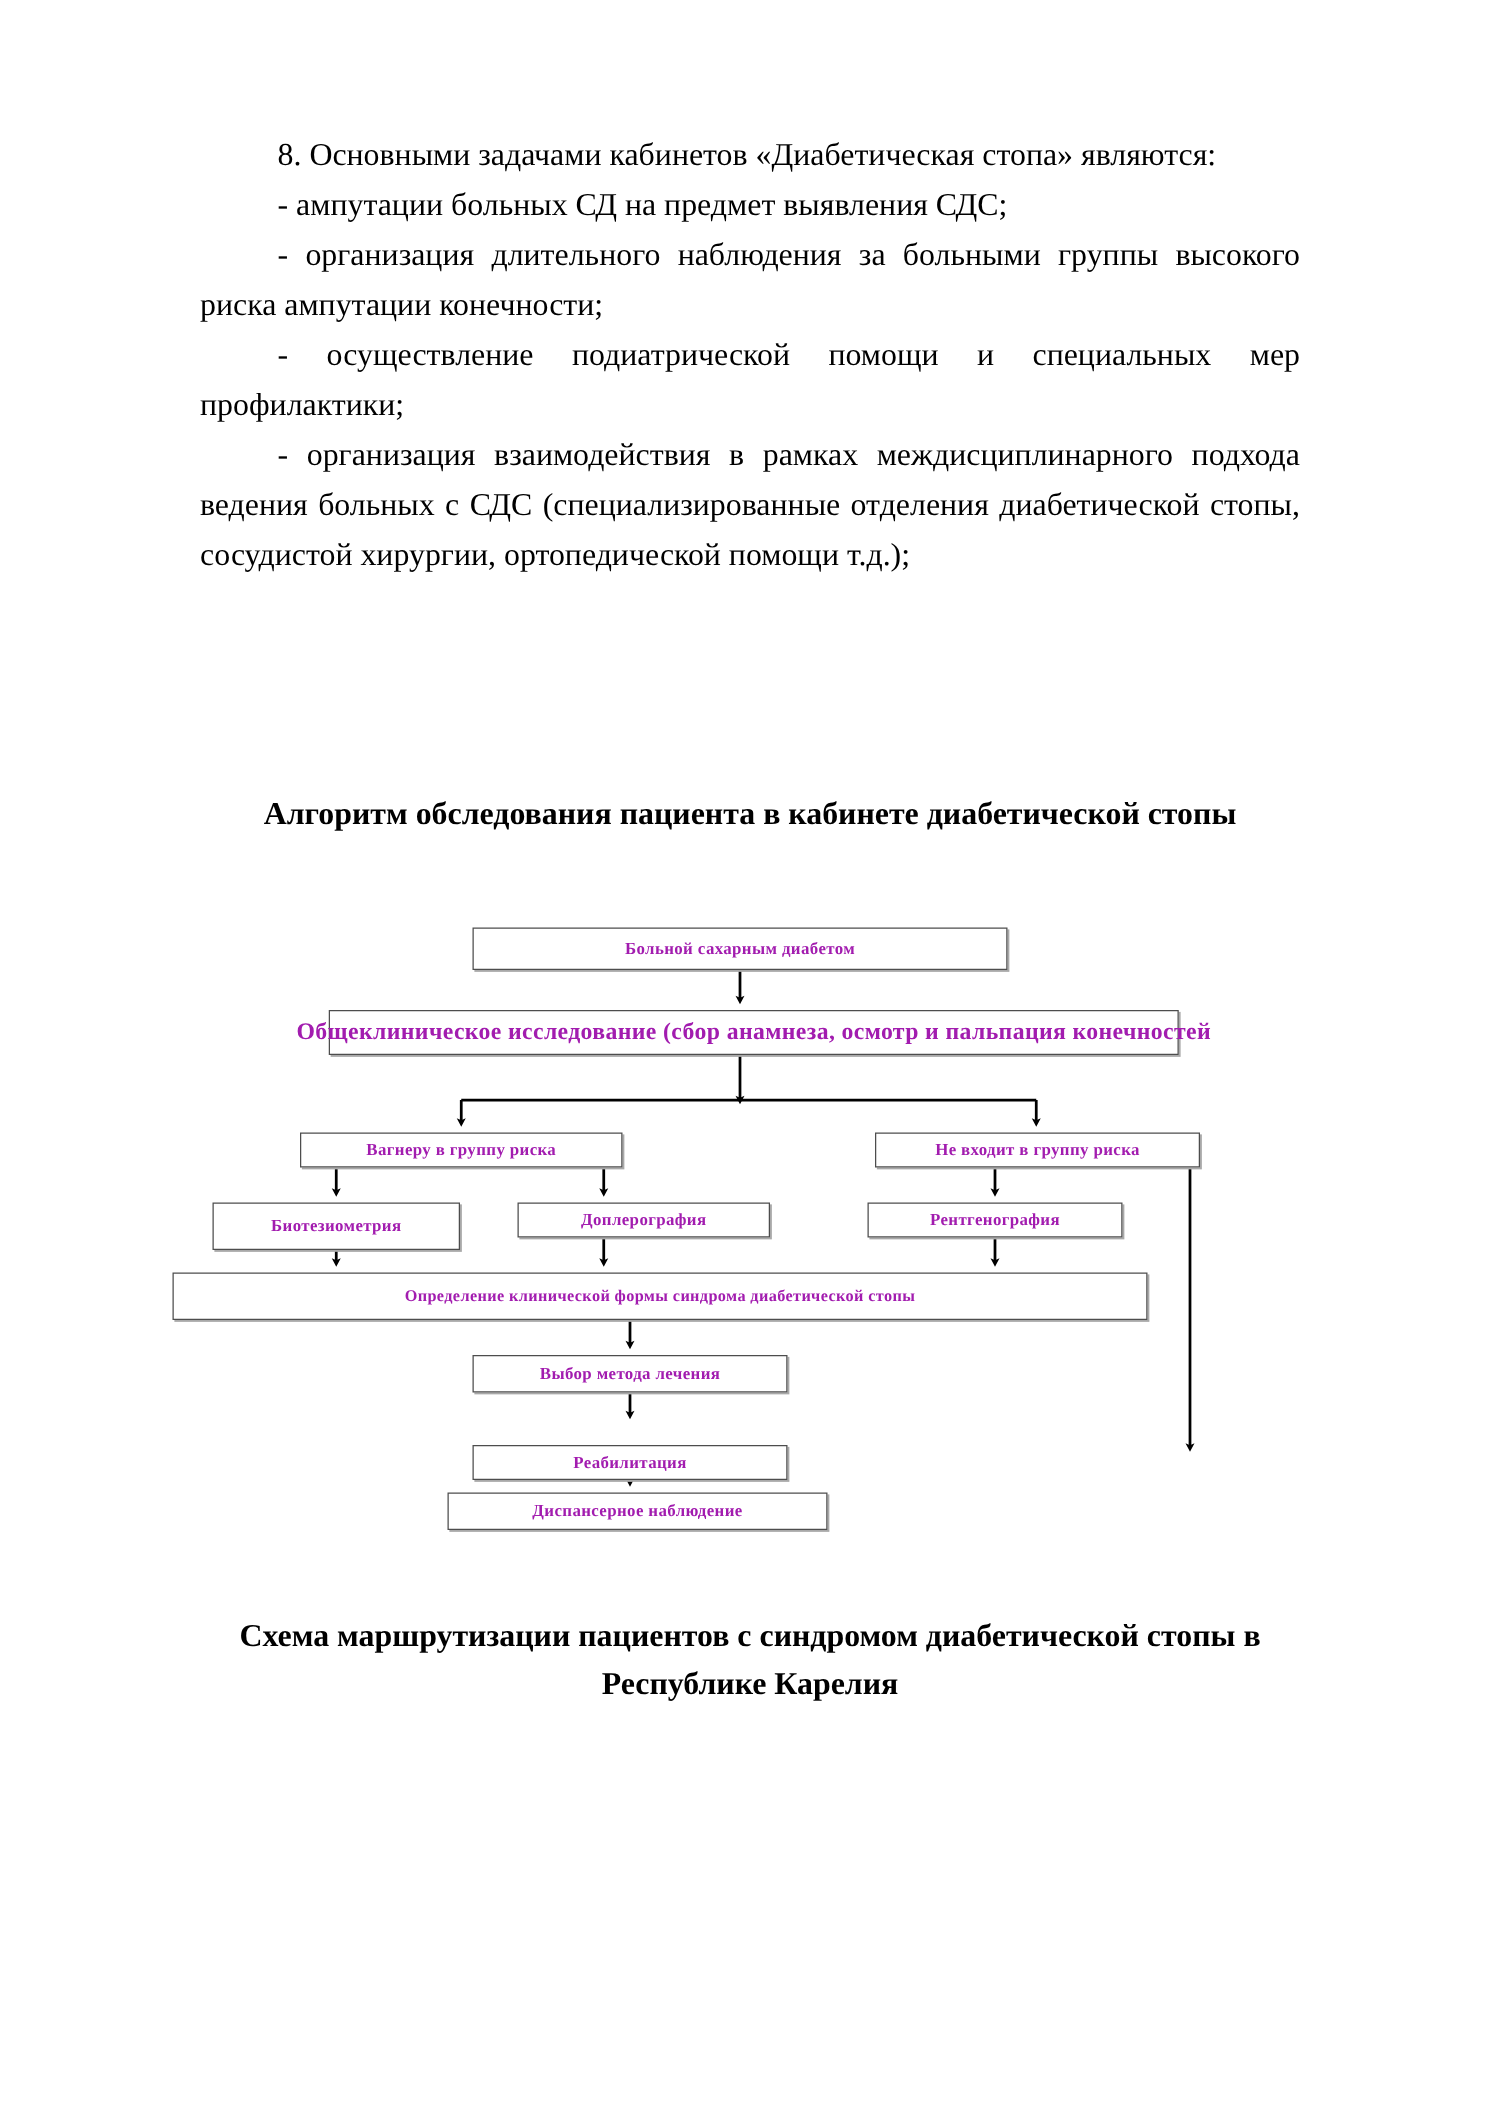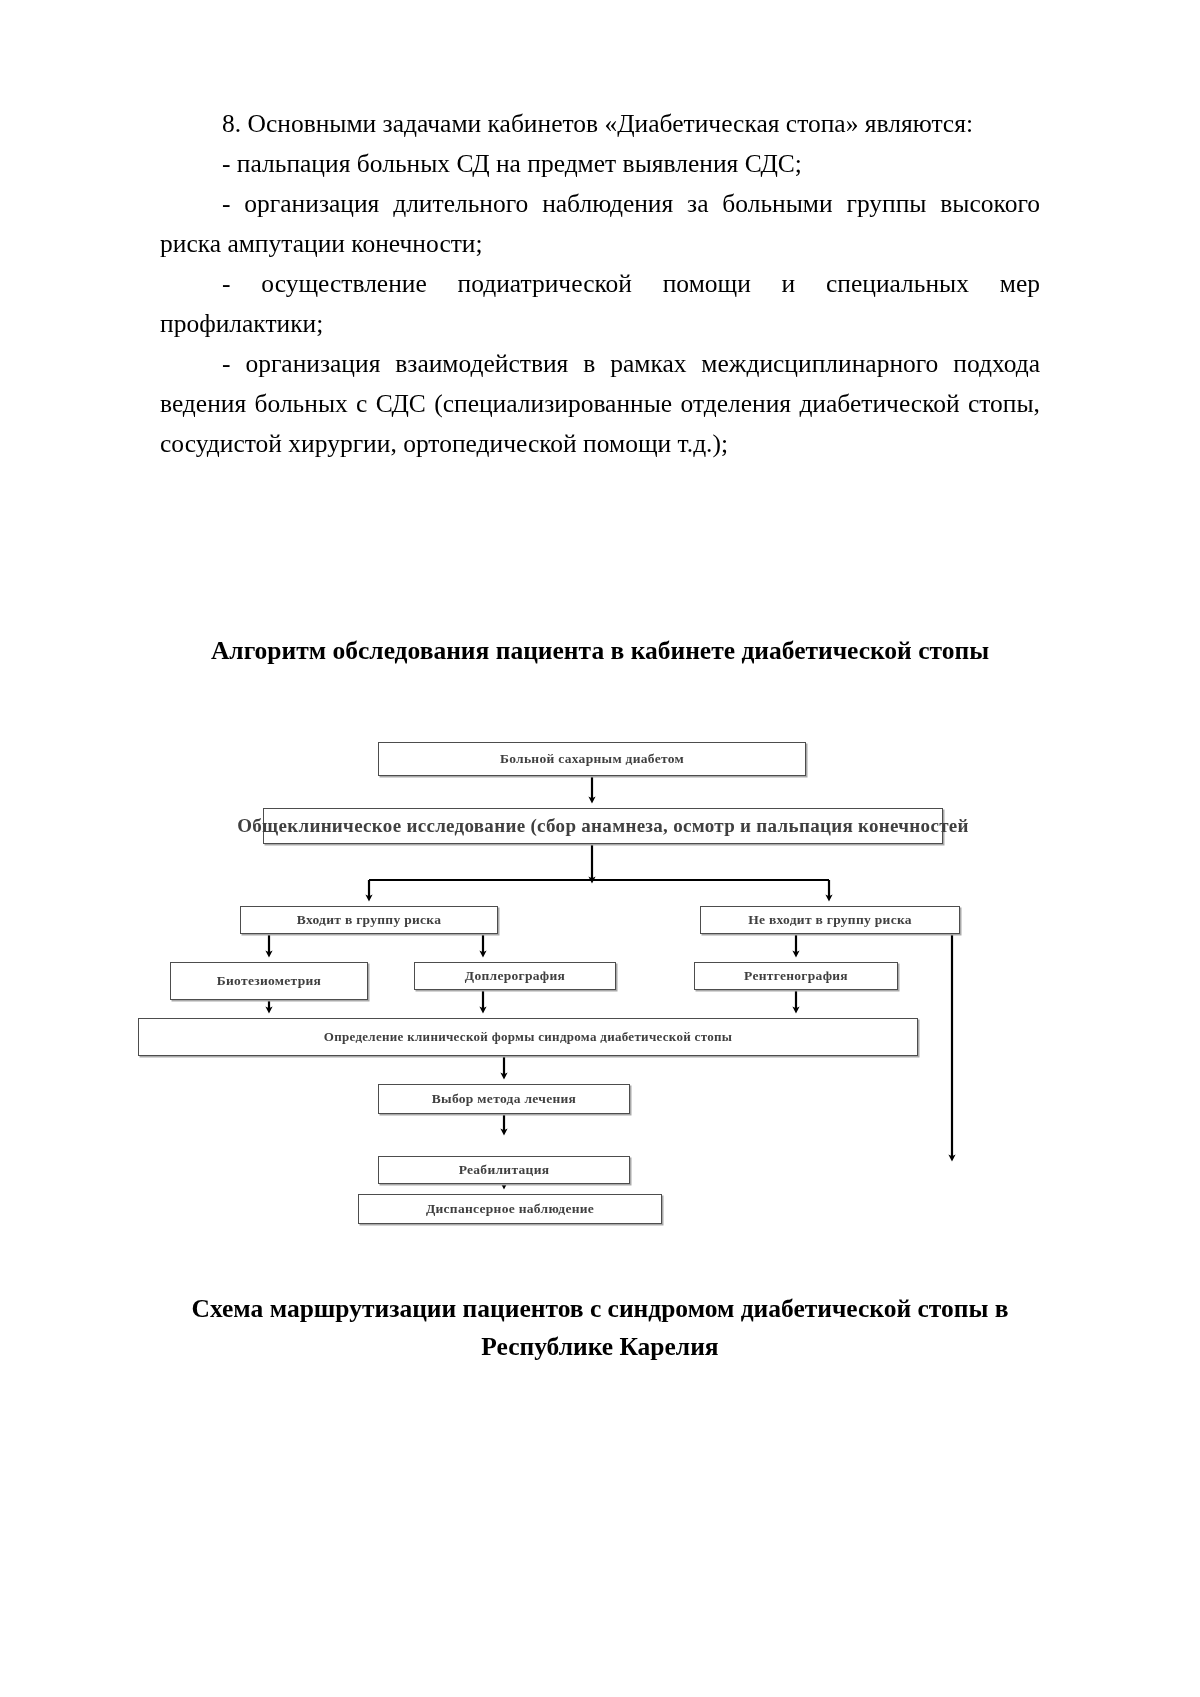--- a/index.html
+++ b/index.html
@@ -75,21 +75,21 @@
     background: #ffffff;
     border: 1px solid #4d4d4d;
     box-shadow: 1.5px 1.5px 0 0 #a9a9a9;
     display: flex;
     align-items: center;
     justify-content: center;
     font-family: "Liberation Serif", "DejaVu Serif", serif;
     font-weight: bold;
     font-size: 13.5px;
     letter-spacing: 0.3px;
-    color: #404040;
+    color: #a21caf;
     text-align: right;
     line-height: 1.1;
     padding: 0 6px;
     white-space: nowrap;
   }
 
   
   #n-patient      { left: 378px; top: 742px;  width: 428px; height: 34px; }
   #n-exam         { left: 263px; top: 808px;  width: 680px; height: 36px; }
   #n-risk-yes     { left: 240px; top: 906px;  width: 258px; height: 28px; }
@@ -105,21 +105,21 @@
   #n-exam         { font-size: 19px; }
   #n-clinical     { font-size: 13px; }
 </style>
 </head>
 <body>
 
 <div class="page">
 
   <div class="textblock">
     <p class="para indent">8.  Основными задачами кабинетов «Диабетическая стопа» являются:</p>
-    <p class="para indent">-  пальпация больных СД на предмет выявления СДС;</p>
+    <p class="para indent">-  ампутации больных СД на предмет выявления СДС;</p>
     <p class="para indent">-  организация длительного наблюдения за больными группы высокого риска ампутации конечности;</p>
     <p class="para indent">-  осуществление подиатрической помощи и специальных мер профилактики;</p>
     <p class="para indent">- организация взаимодействия в рамках междисциплинарного подхода ведения больных с СДС (специализированные отделения диабетической стопы, сосудистой хирургии, ортопедической помощи т.д.);</p>
   </div>
 
   <div class="heading" id="algo-title">Алгоритм обследования пациента в кабинете диабетической стопы</div>
 
   <div class="flow">
     <svg width="1200" height="1697" viewBox="0 0 1200 1697" xmlns="http://www.w3.org/2000/svg">
       <defs>
@@ -154,21 +154,21 @@
 
         <line x1="952" y1="920" x2="952" y2="1158" marker-end="url(#arrowhead)"></line>
       </g>
     </svg>
   </div>
 
   <div class="node" id="n-patient">Больной сахарным диабетом</div>
 
   <div class="node" id="n-exam">Общеклиническое исследование (сбор анамнеза, осмотр и пальпация  конечностей</div>
 
-  <div class="node" id="n-risk-yes">Входит в группу риска</div>
+  <div class="node" id="n-risk-yes">Вагнеру в группу риска</div>
 
   <div class="node" id="n-risk-no">Не входит в группу риска</div>
 
   <div class="node" id="n-biotens">Биотезиометрия</div>
 
   <div class="node" id="n-doppler">Доплерография</div>
 
   <div class="node" id="n-xray">Рентгенография</div>
 
   <div class="node" id="n-clinical">Определение клинической формы синдрома диабетической стопы</div>

